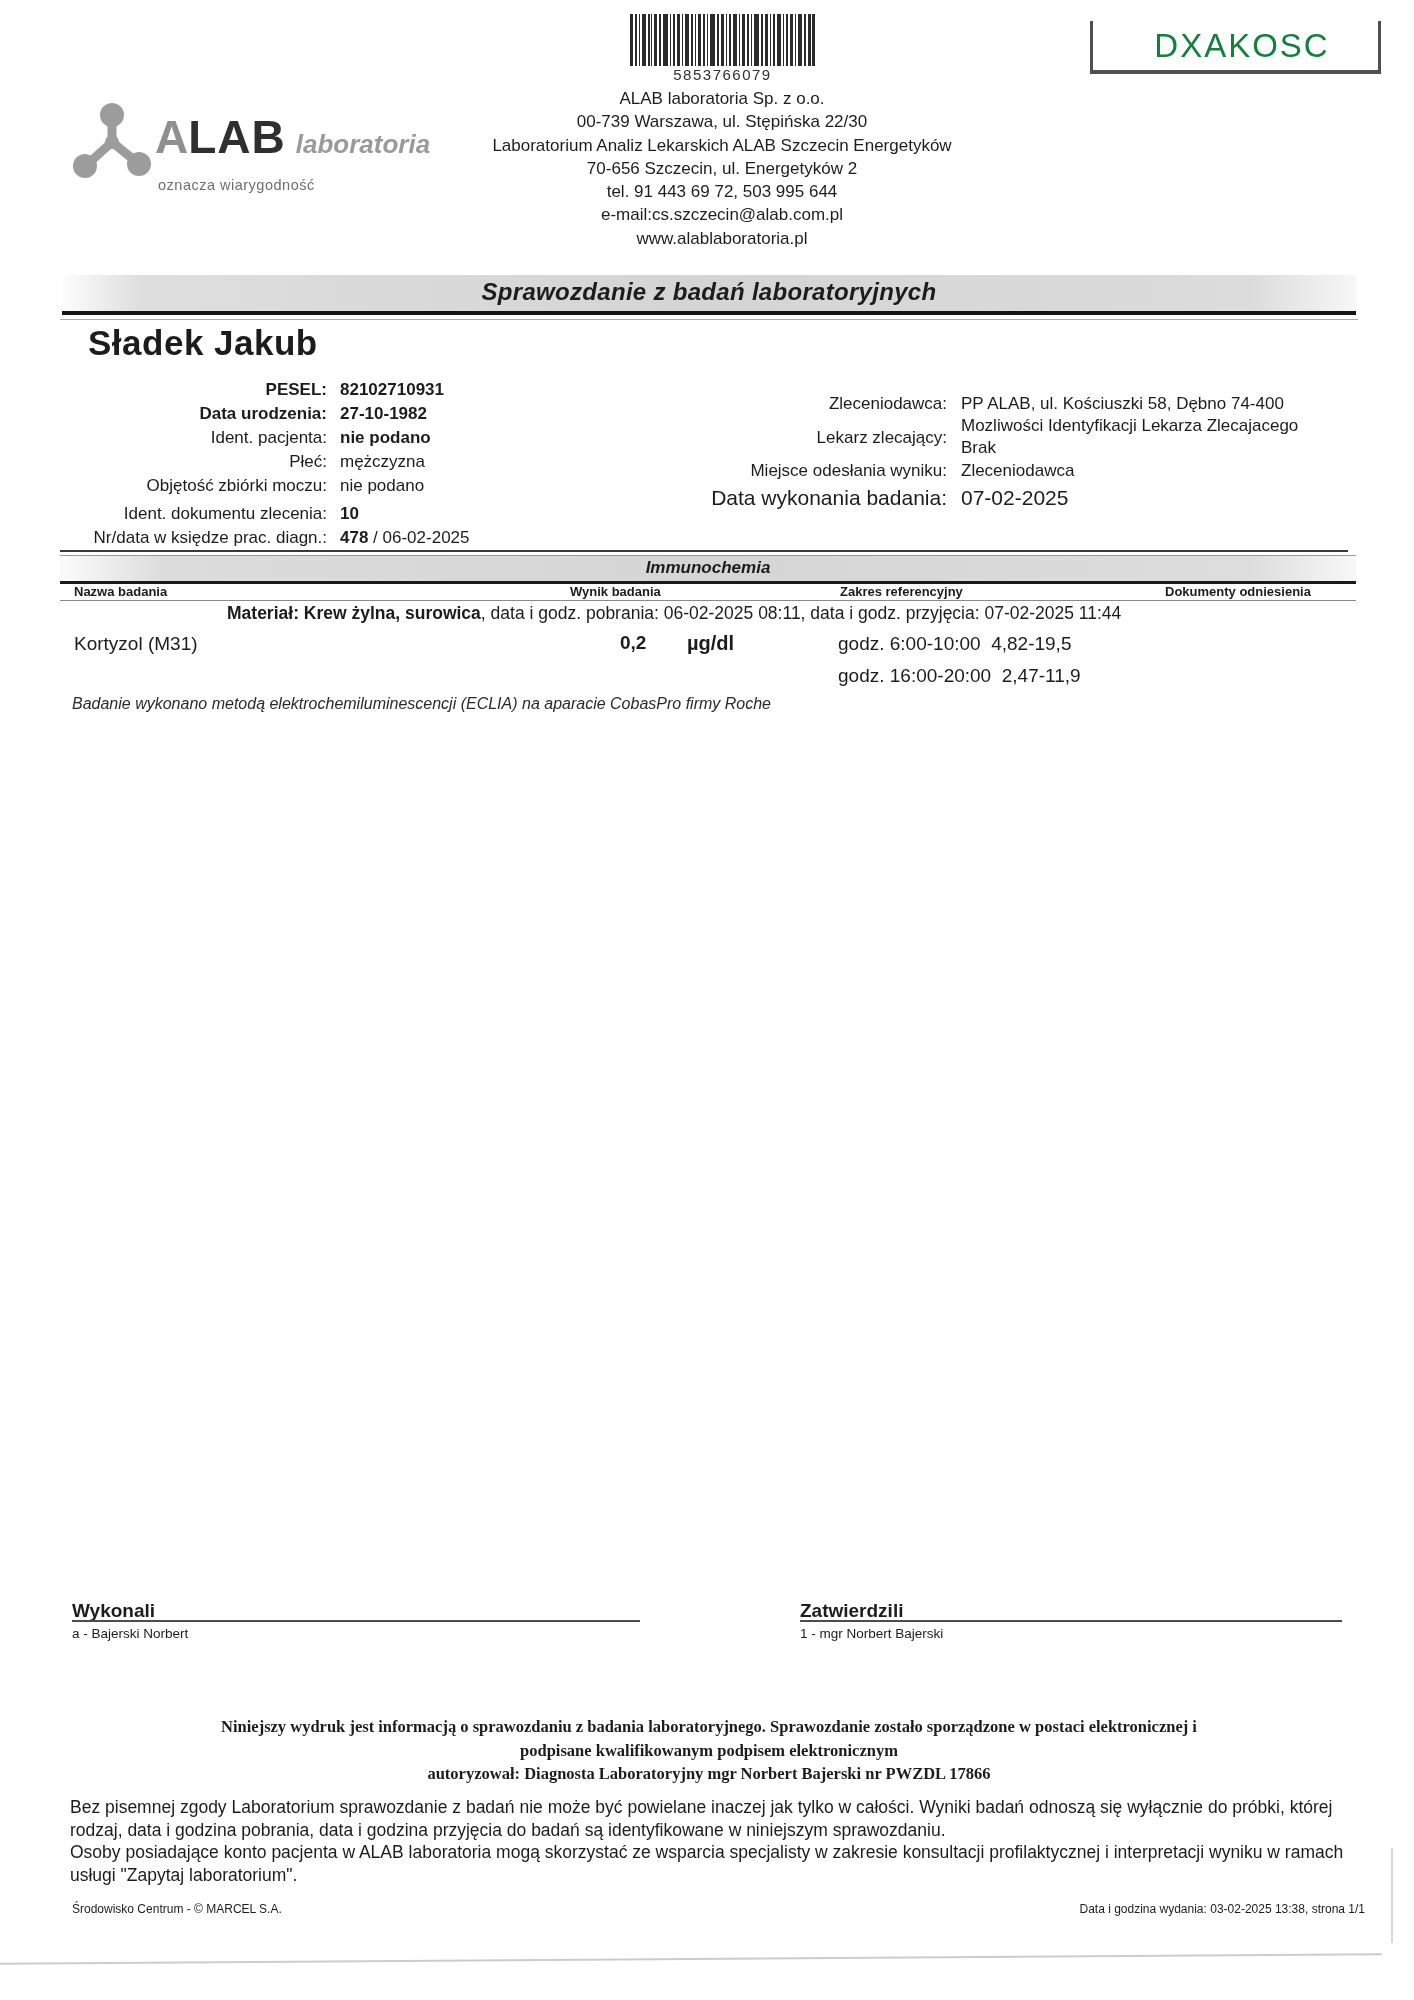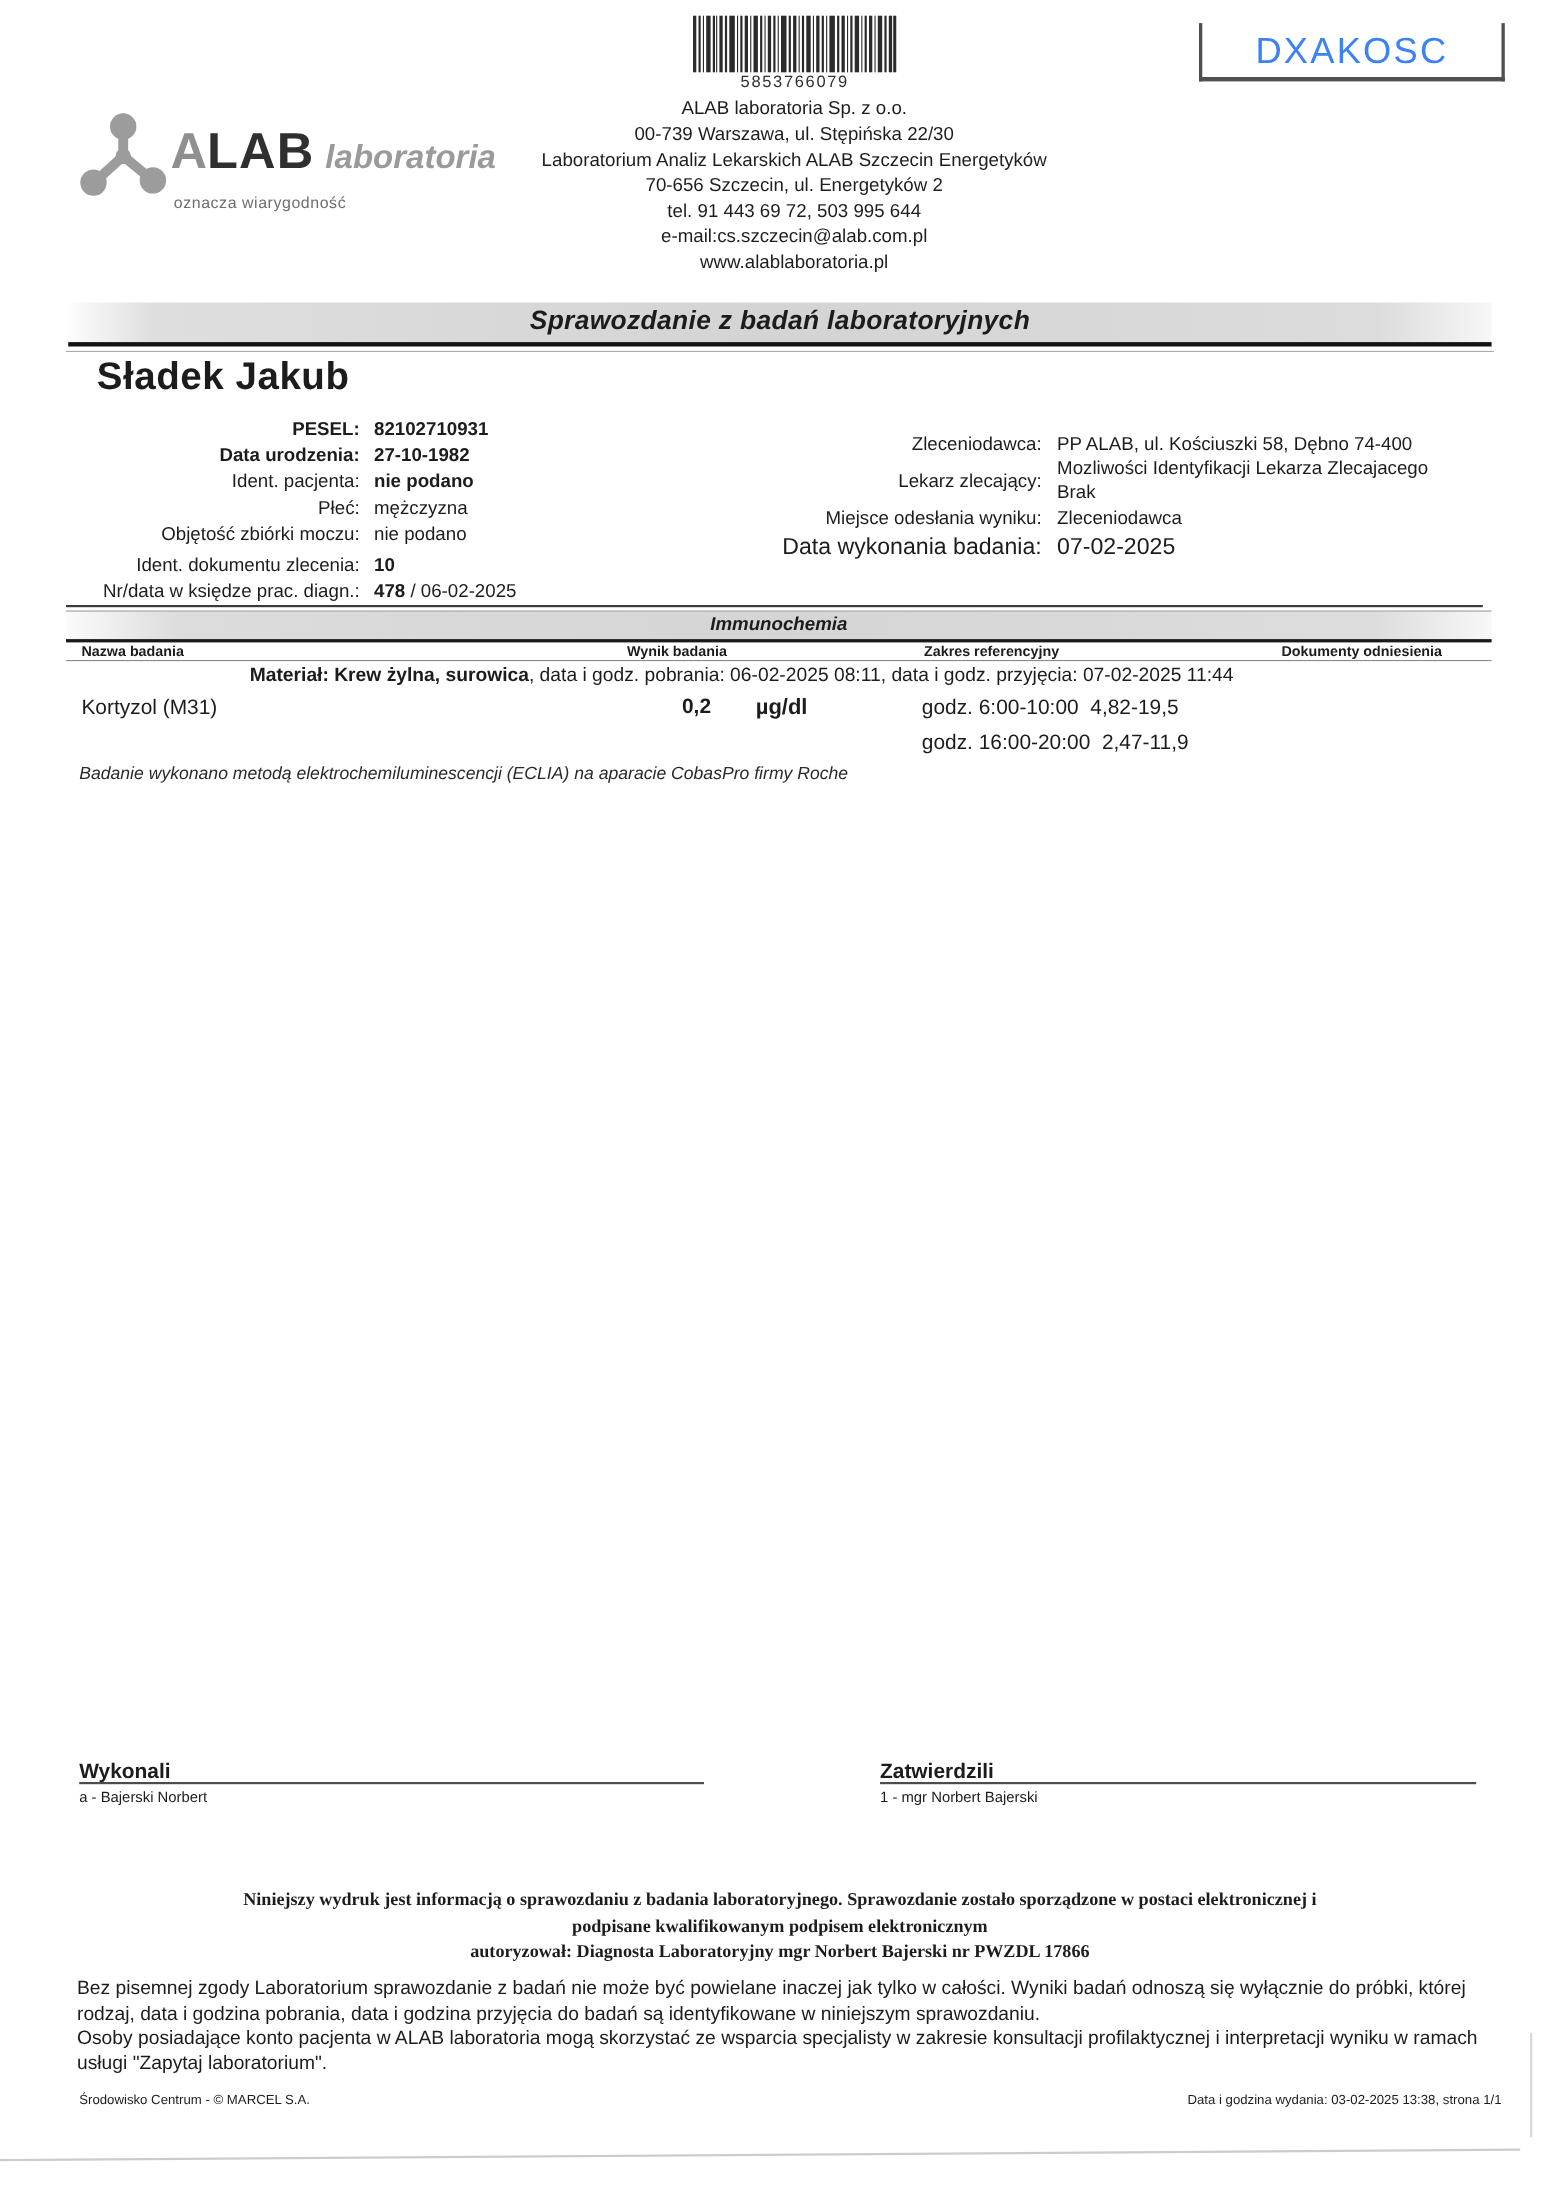--- a/index.html
+++ b/index.html
@@ -6,28 +6,28 @@
   .page{position:relative;width:1414px;height:2000px;background:#fff;
         font-family:"Liberation Sans","DejaVu Sans",sans-serif;color:#1c1c1c;overflow:hidden;}
 
   
   .barcode{position:absolute;left:630px;top:14px;}
   .barcode-num{position:absolute;left:630px;top:66px;width:185px;text-align:center;
                font-size:15px;letter-spacing:1.5px;color:#2f2f2f;}
   .stamp{position:absolute;left:1090px;top:21px;width:272px;height:49px;
          border-left:3px solid #4f4f4f;border-right:3px solid #4f4f4f;border-bottom:4px solid #4f4f4f;
          display:flex;align-items:center;justify-content:center;
-         font-size:33px;letter-spacing:2px;color:#3b82f6;}
+         font-size:33px;letter-spacing:2px;color:#15803d;padding-left:13px;}
 
   
   .logo-icon{position:absolute;left:70px;top:100px;}
   .logo-wordmark{position:absolute;left:155px;top:110px;white-space:nowrap;}
   .logo-a{font-size:46px;font-weight:bold;color:#8f8f8f;}
   .logo-lab{font-size:46px;font-weight:bold;color:#2f2f2f;letter-spacing:1px;}
-  .logo-suffix{font-size:30px;font-style:italic;font-weight:bold;color:#9a9a9a;margin-left:10px;}
+  .logo-suffix{font-size:26px;font-style:italic;font-weight:bold;color:#9a9a9a;margin-left:10px;}
   .logo-tagline{position:absolute;left:158px;top:177px;font-size:14.5px;color:#6e6e6e;letter-spacing:0.5px;}
 
   .lab-address{position:absolute;left:422px;top:87px;width:600px;text-align:center;
                font-size:17px;line-height:23.3px;color:#1d1d1d;}
 
   
   .title-band{position:absolute;left:62px;top:275px;width:1294px;height:36px;
       background:linear-gradient(90deg,#fdfdfd 0%,#dedede 6%,#d4d4d4 50%,#dcdcdc 92%,#f7f7f7 100%);
       border-bottom:4px solid #141414;text-align:center;
       font-style:italic;font-weight:bold;font-size:24px;line-height:34px;letter-spacing:0.3px;}

